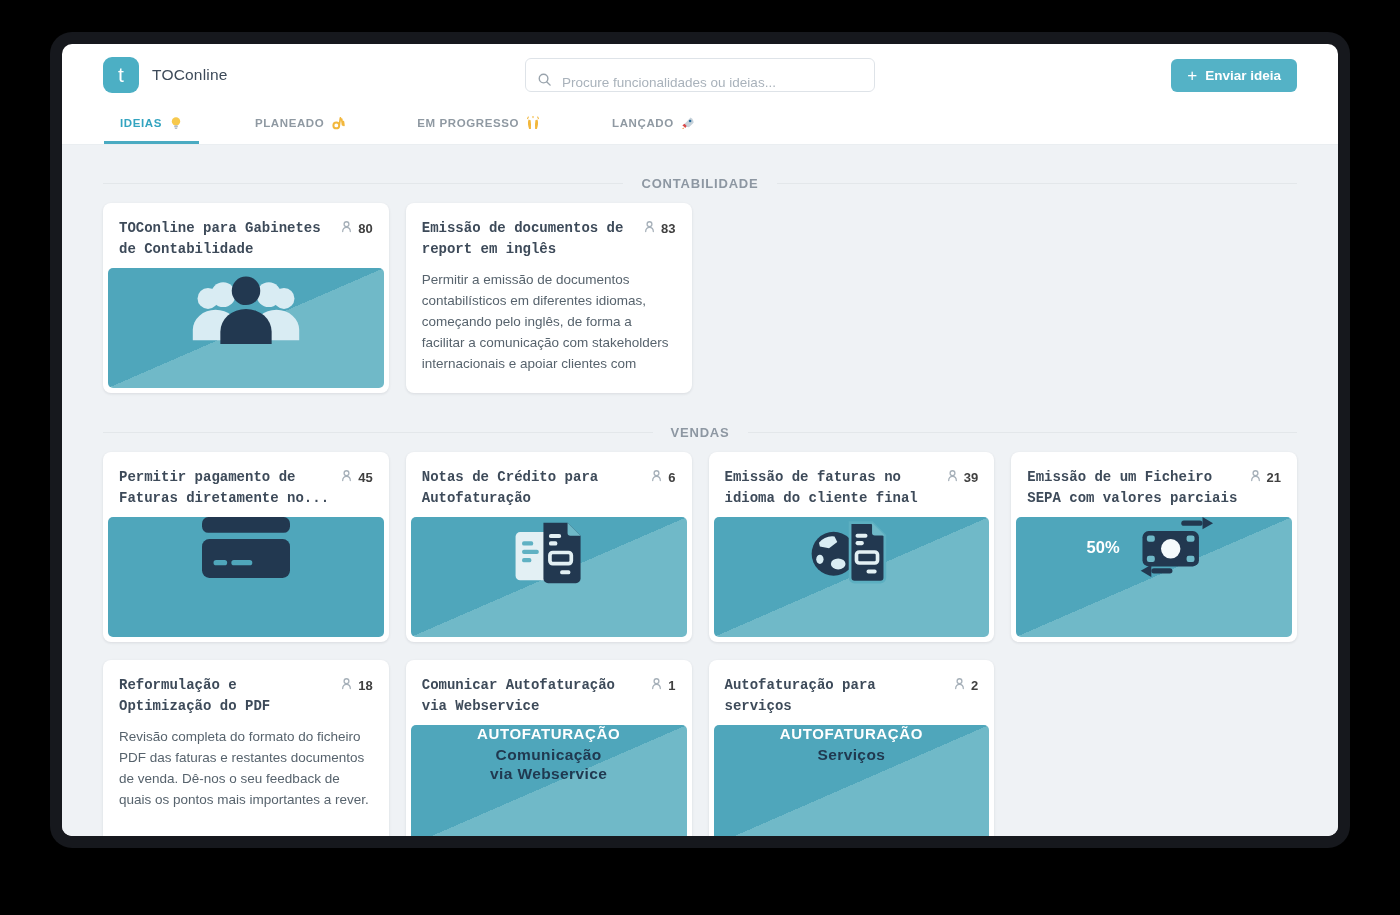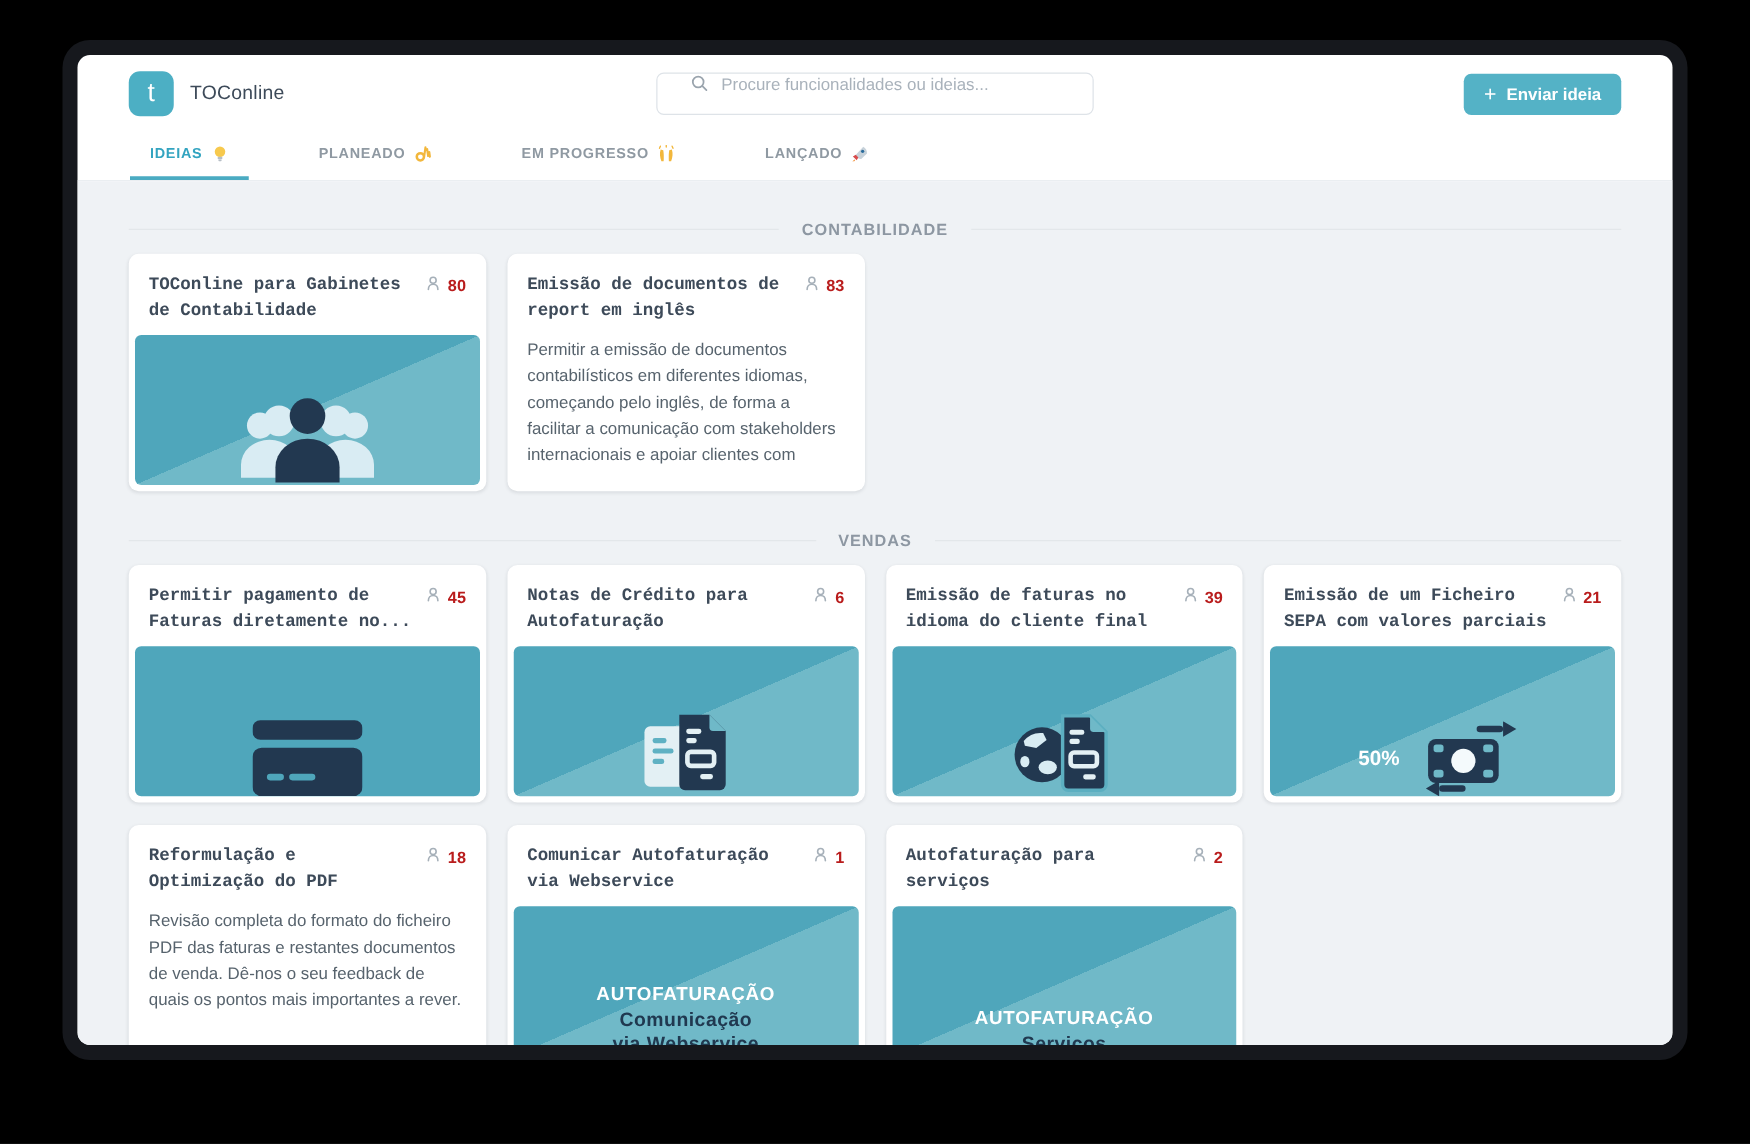--- a/index.html
+++ b/index.html
@@ -10,22 +10,22 @@
            background:#16181d; border-radius:22px; box-sizing:border-box; padding:12px; }
   .screen { width:100%; height:100%; background:#fff; border-radius:10px;
             overflow:hidden; display:flex; flex-direction:column; }
 
   
   .app-header { flex:0 0 62px; display:flex; align-items:center; padding:0 41px; position:relative; }
   .logo { width:36px; height:36px; border-radius:9px; background:#4cafc4; color:#fff;
           display:flex; align-items:center; justify-content:center; font-size:21px; }
   .brand { margin-left:13px; font-size:15.5px; font-weight:400; color:#3d4a59; letter-spacing:.2px; }
   .search { position:absolute; left:50%; transform:translateX(-50%); width:350px; height:34px;
-            border:1px solid #dee3e8; border-radius:6px; display:flex; align-items:flex-start;
-            padding:0 26px; background:#fff; box-sizing:border-box; }
+            border:1px solid #dee3e8; border-radius:6px; display:flex; align-items:flex-end;
+            padding:0 11px; background:#fff; box-sizing:border-box; }
   .search input { border:0; outline:0; flex:1; font-size:13.5px; color:#45515c;
                   margin-left:8px; font-family:inherit; background:transparent; }
   .search input::placeholder { color:#a9b2bb; }
   .submit-btn { margin-left:auto; background:#54b2c6; color:#fff; border:0; border-radius:6px;
                 height:33px; padding:0 16px; font-size:13.5px; font-weight:600;
                 display:flex; align-items:center; gap:8px; cursor:pointer; font-family:inherit; }
   .plus { font-size:17px; font-weight:400; line-height:1; }
 
   
   .tab-bar { flex:0 0 38px; display:flex; align-items:flex-end; padding:0 42px;
@@ -42,25 +42,25 @@
   .divider .line { flex:1; height:1px; background:#e3e7ea; }
   .divider .label { margin:0 18px; font-size:13px; font-weight:700; color:#8d97a2; letter-spacing:.8px; }
   .grid { display:grid; grid-template-columns:repeat(4,1fr); gap:18px 17px;
           grid-auto-rows:190px; margin-bottom:31px; }
   .card { background:#fff; border-radius:8px; box-shadow:0 1px 3px rgba(20,30,40,.1);
           display:flex; flex-direction:column; overflow:hidden; cursor:pointer; }
   .card-top { display:flex; align-items:flex-start; padding:15px 16px 8px;
               min-height:65px; box-sizing:border-box; }
   .card-title { flex:1; font-size:14px; line-height:21px; font-weight:700; color:#3d4a59;
                 margin:0 10px 0 0;font-family:Liberation Mono, monospace; }
-  .votes { display:flex; align-items:center; gap:5px; color:#b91c1c; font-size:13px;
+  .votes { display:flex; align-items:center; gap:5px; color:#404040; font-size:13px;
            font-weight:700; padding-top:2px; white-space:nowrap; }
   .card-desc { padding:1px 16px 16px; margin:0; font-size:13.5px; line-height:21px; color:#57636d; }
   .card-image { flex:1; margin:0 5px 5px; border-radius:5px; display:flex; flex-direction:column;
-                align-items:center; justify-content:flex-end; background:#4fa6bb; overflow:hidden; }
+                align-items:center; justify-content:flex-start; background:#4fa6bb; overflow:hidden; }
   .card-image.diagonal { background:linear-gradient(to bottom right,#4fa6bb 50%,#70b9c8 50%); }
   .img-line1 { color:#fff; font-weight:800; font-size:15px; letter-spacing:.6px; }
   .img-line2 { color:#203950; font-weight:800; font-size:15.5px; text-align:center;
                white-space:pre-line; line-height:19px; margin-top:3px; letter-spacing:.4px; }
   .overlay-row { display:flex; align-items:center; gap:10px; }
   .overlay-text { color:#fff; font-weight:700; font-size:16.5px; }
   .img-icon svg { display:block; }
 </style>
 </head>
 <body>

